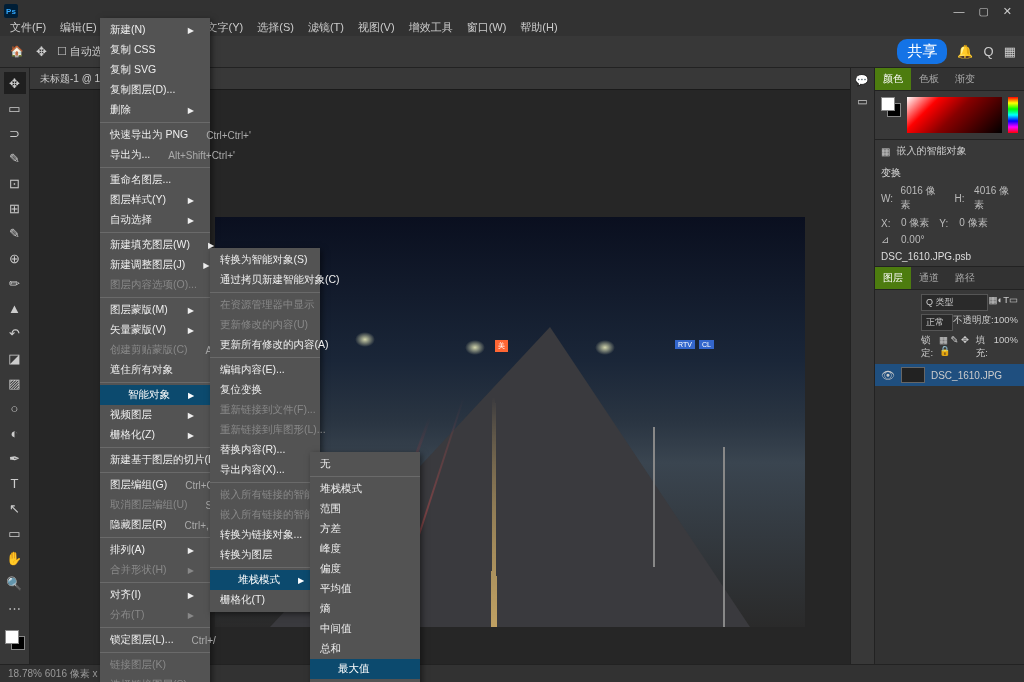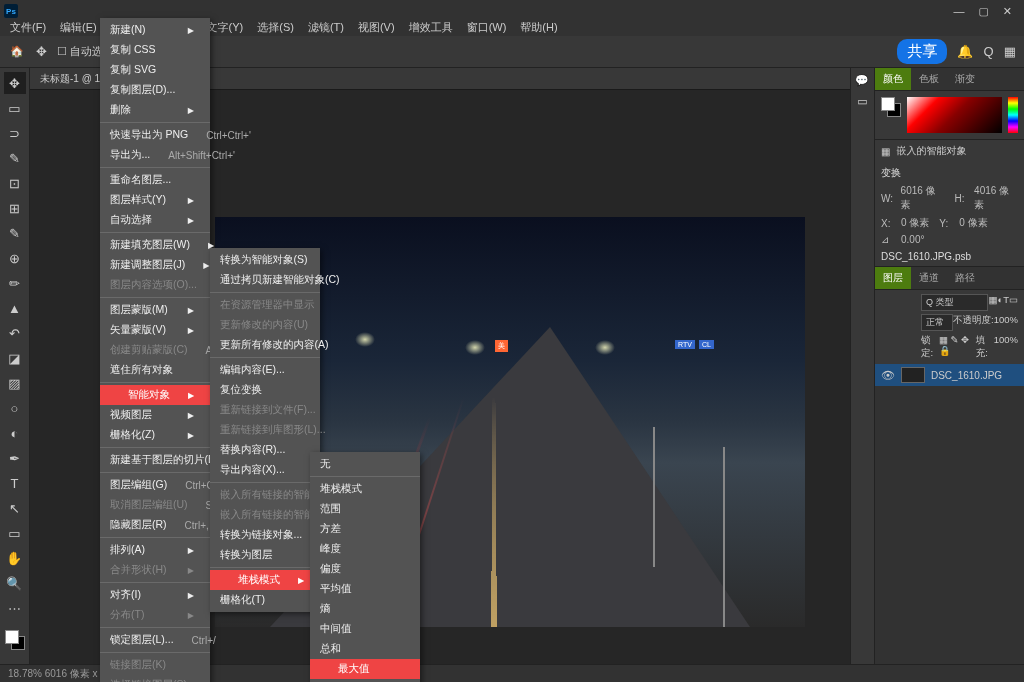--- a/index.html
+++ b/index.html
@@ -33,21 +33,21 @@
 .buildings { position: absolute; top: 30%; left: 0; right: 0; height: 60px; }
 .building-lights { display: flex; gap: 4px; position: absolute; }
 .sign { background: #ff6633; color: #fff; padding: 1px 3px; font-size: 7px; }
 .sign.blue { background: #3366cc; }
 .streetlight { position: absolute; width: 2px; background: #888; }
 .glow { position: absolute; width: 20px; height: 15px; background: radial-gradient(ellipse, rgba(255,255,200,0.8) 0%, transparent 70%); }
 
 
 .dropdown { position: absolute; background: #535353; box-shadow: 2px 2px 6px rgba(0,0,0,0.5); z-index: 100; min-width: 110px; padding: 2px 0; }
 .dropdown-item { padding: 3px 16px 3px 10px; cursor: pointer; display: flex; justify-content: space-between; align-items: center; white-space: nowrap; font-size: 10.5px; color: #eee; }
-.dropdown-item.highlighted { background: #ef4444; color: #fff; padding-left: 28px; }
+.dropdown-item.highlighted { background: #0c4a6e; color: #fff; padding-left: 28px; }
 .dropdown-item.disabled { color: #888; }
 .dropdown-item .arrow { font-size: 8px; margin-left: 18px; }
 .dropdown-item .shortcut { color: #aaa; margin-left: 18px; font-size: 10px; }
 .dropdown-sep { height: 1px; background: #6a6a6a; margin: 2px 0; }
 .menu1 { top: 18px; left: 100px; width: 110px; }
 .menu2 { top: 248px; left: 210px; width: 100px; }
 .menu3 { top: 452px; left: 310px; width: 70px; }
 
 
 .right-rail { width: 24px; background: #383838; border-left: 1px solid #222; display: flex; flex-direction: column; align-items: center; padding-top: 6px; gap: 8px; }

